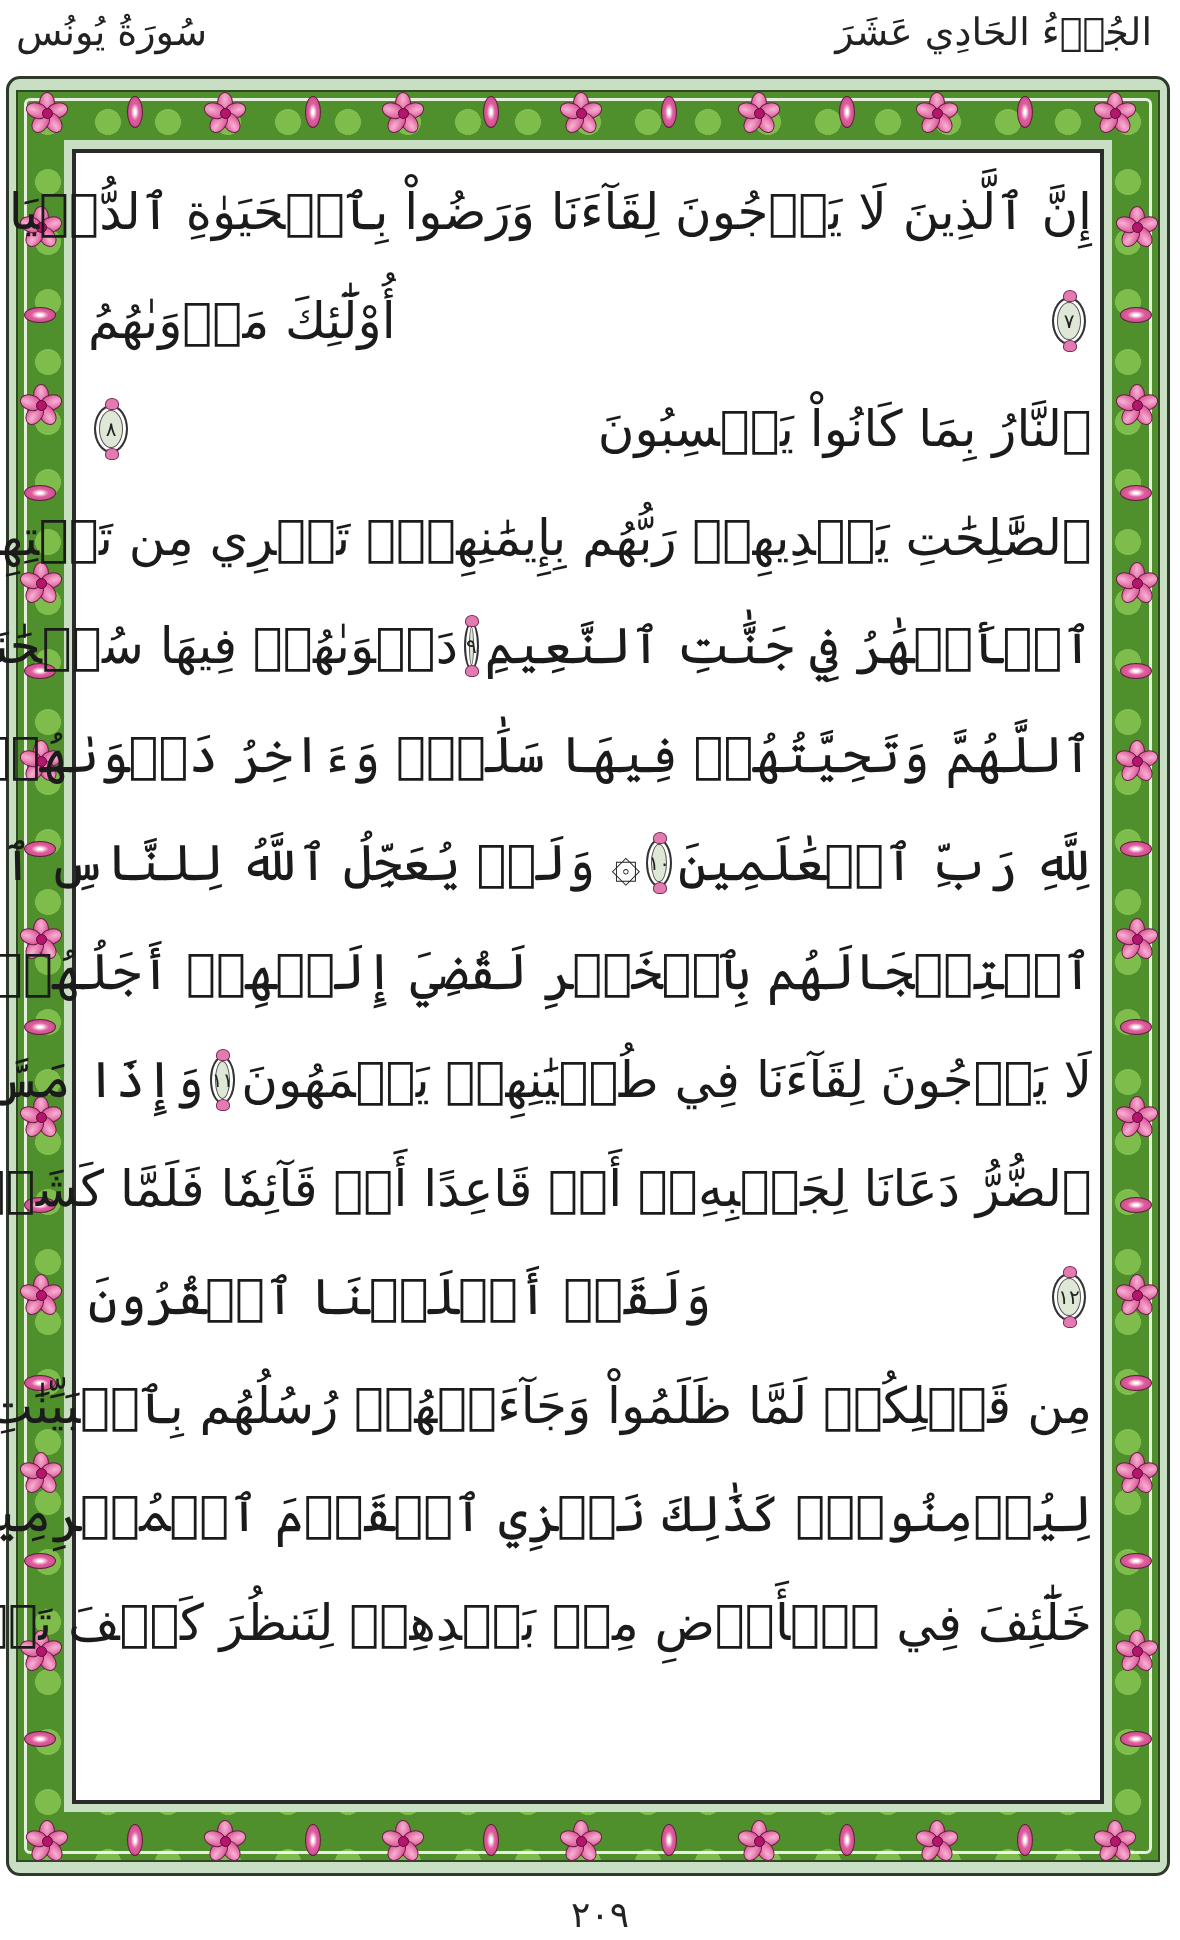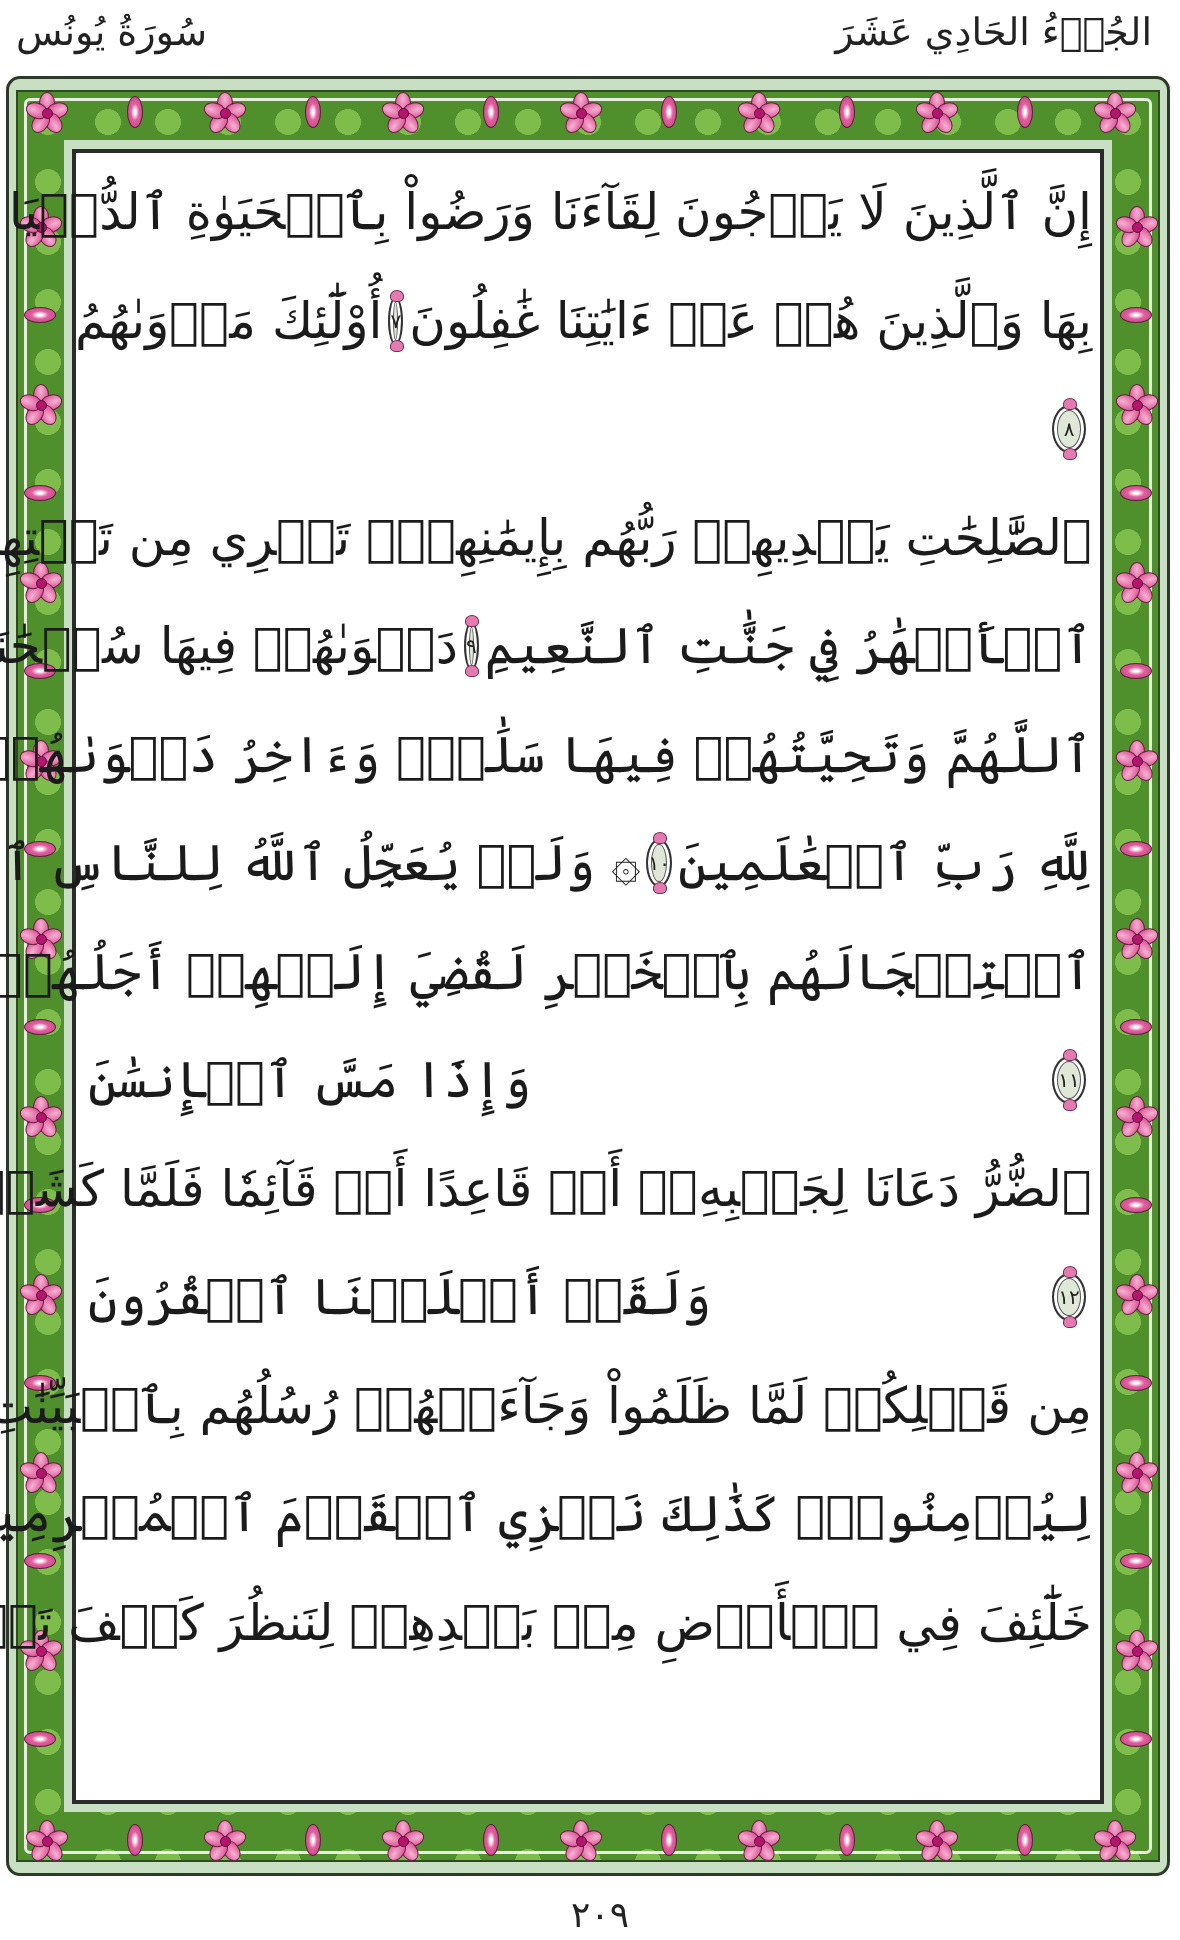--- a/index.html
+++ b/index.html
@@ -383,25 +383,25 @@
       <div class="bud" style="left: 34px; top: 1663px; transform: translate(-50%, -50%) rotate(90deg);"></div>
       <div class="bud" style="left: 1130px; top: 1663px; transform: translate(-50%, -50%) rotate(90deg);"></div>
     </div>
 </div>
 
 <div class="lines">
   <div class="line">
       <span class="seg">إِنَّ ٱلَّذِينَ لَا يَرۡجُونَ لِقَآءَنَا وَرَضُواْ بِٱلۡحَيَوٰةِ ٱلدُّنۡيَا وَٱطۡمَأَنُّواْ</span>
     </div>
   <div class="line">
-      <span class="seg">بِهَا وَٱلَّذِينَ هُمۡ عَنۡ ءَايَٰتِنَا غَٰفِلُونَ</span>
       <span class="ayah-marker">٧</span>
       <span class="seg">أُوْلَٰٓئِكَ مَأۡوَىٰهُمُ</span>
     </div>
   <div class="line">
+      <span class="seg">ٱلنَّارُ بِمَا كَانُواْ يَكۡسِبُونَ</span>
       <span class="ayah-marker">٨</span>
     </div>
   <div class="line">
       <span class="seg">ٱلصَّٰلِحَٰتِ يَهۡدِيهِمۡ رَبُّهُم بِإِيمَٰنِهِمۡۖ تَجۡرِي مِن تَحۡتِهِمُ</span>
     </div>
   <div class="line">
       <span class="seg">ٱلۡأَنۡهَٰرُ فِي جَنَّٰتِ ٱلنَّعِيمِ</span>
       <span class="ayah-marker">٩</span>
       <span class="seg">دَعۡوَىٰهُمۡ فِيهَا سُبۡحَٰنَكَ</span>
     </div>
@@ -410,20 +410,21 @@
     </div>
   <div class="line">
       <span class="seg">لِلَّهِ رَبِّ ٱلۡعَٰلَمِينَ</span>
       <span class="ayah-marker">١٠</span>
       <span class="seg">۞ وَلَوۡ يُعَجِّلُ ٱللَّهُ لِلنَّاسِ ٱلشَّرَّ</span>
     </div>
   <div class="line">
       <span class="seg">ٱسۡتِعۡجَالَهُم بِٱلۡخَيۡرِ لَقُضِيَ إِلَيۡهِمۡ أَجَلُهُمۡۖ فَنَذَرُ ٱلَّذِينَ</span>
     </div>
   <div class="line">
+      <span class="seg">لَا يَرۡجُونَ لِقَآءَنَا فِي طُغۡيَٰنِهِمۡ يَعۡمَهُونَ</span>
       <span class="ayah-marker">١١</span>
       <span class="seg">وَإِذَا مَسَّ ٱلۡإِنسَٰنَ</span>
     </div>
   <div class="line">
       <span class="seg">ٱلضُّرُّ دَعَانَا لِجَنۢبِهِۦٓ أَوۡ قَاعِدًا أَوۡ قَآئِمٗا فَلَمَّا كَشَفۡنَا</span>
     </div>
   <div class="line">
       <span class="ayah-marker">١٢</span>
       <span class="seg">وَلَقَدۡ أَهۡلَكۡنَا ٱلۡقُرُونَ</span>
     </div>

